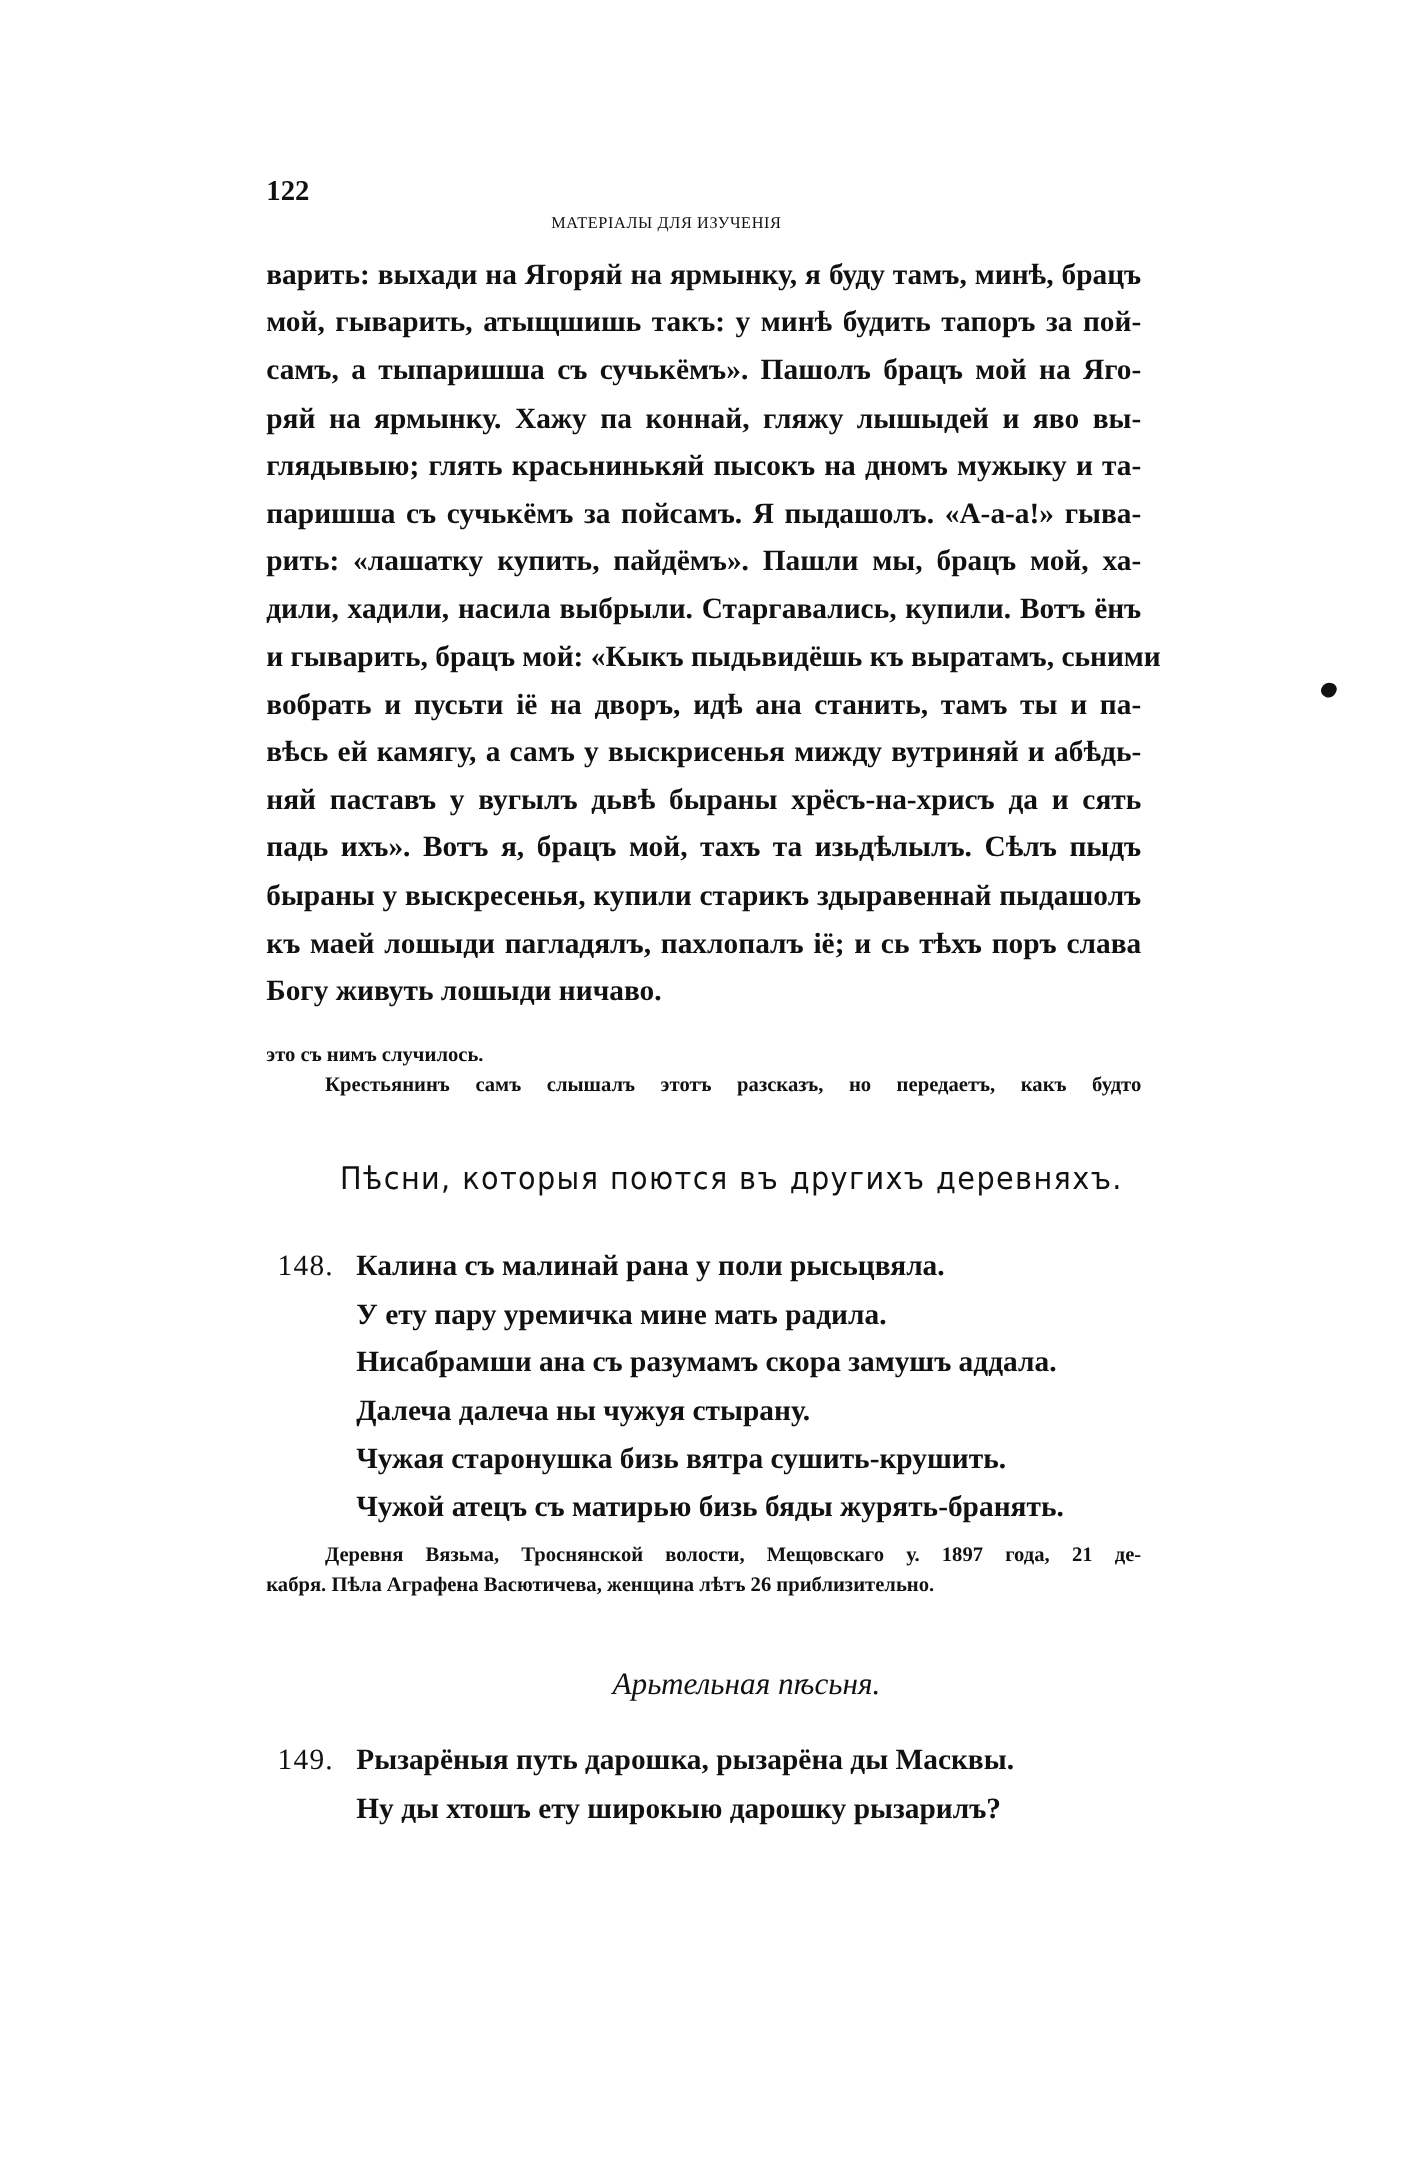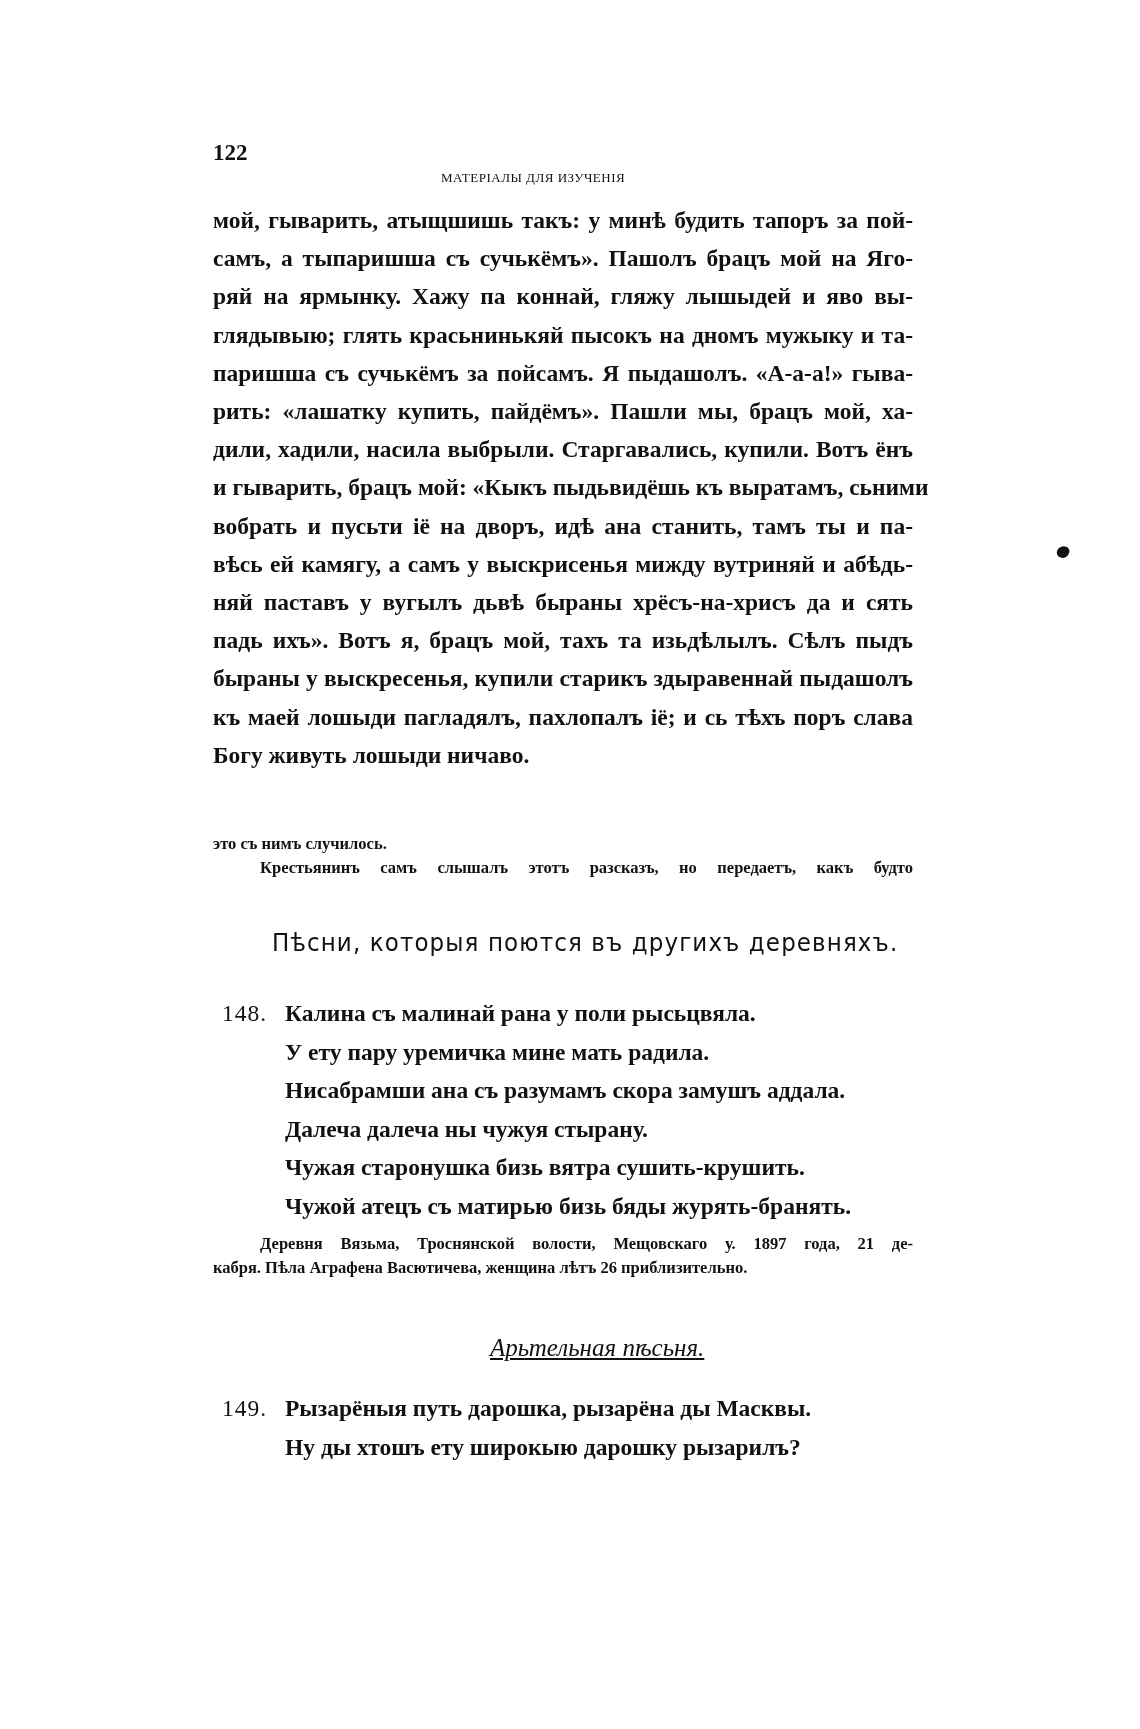--- a/index.html
+++ b/index.html
@@ -90,21 +90,20 @@
       font-weight: normal;
       transform: scaleX(0.92);
       transform-origin: left;
     }
     .song-heading {
       position: absolute;
       left: 490px;
       top: 1334px;
       font-size: 25px;
       font-style: italic;
-      text-decoration: underline;
     }
     .song {
       position: absolute;
       left: 222px;
       font-size: 23.5px;
       line-height: 38.5px;
       font-weight: bold;
     }
     .song .verse-line {
       display: block;
@@ -137,20 +136,21 @@
 <body>
 
 <div class="page">
 
   <div class="running-head">
     <span class="page-number">122</span>
     <span class="running-title">МАТЕРІАЛЫ ДЛЯ ИЗУЧЕНІЯ</span>
   </div>
 
   <div class="body-text">
+    <span class="ln">варить: выхади на Ягоряй на ярмынку, я буду тамъ, минѣ, брацъ</span>
     <span class="ln">мой, гыварить, атыщшишь такъ: у минѣ будить тапоръ за пой-</span>
     <span class="ln">самъ, а тыпаришша съ сучькёмъ». Пашолъ брацъ мой на Яго-</span>
     <span class="ln">ряй на ярмынку. Хажу па коннай, гляжу лышыдей и яво вы-</span>
     <span class="ln">глядывыю; глять красьнинькяй пысокъ на дномъ мужыку и та-</span>
     <span class="ln">паришша съ сучькёмъ за пойсамъ. Я пыдашолъ. «А-а-а!» гыва-</span>
     <span class="ln">рить: «лашатку купить, пайдёмъ». Пашли мы, брацъ мой, ха-</span>
     <span class="ln">дили, хадили, насила выбрыли. Старгавались, купили. Вотъ ёнъ</span>
     <span class="ln">и гыварить, брацъ мой: «Кыкъ пыдьвидёшь къ выратамъ, сьними</span>
     <span class="ln">вобрать и пусьти іё на дворъ, идѣ ана станить, тамъ ты и па-</span>
     <span class="ln">вѣсь ей камягу, а самъ у выскрисенья мижду вутриняй и абѣдь-</span>

